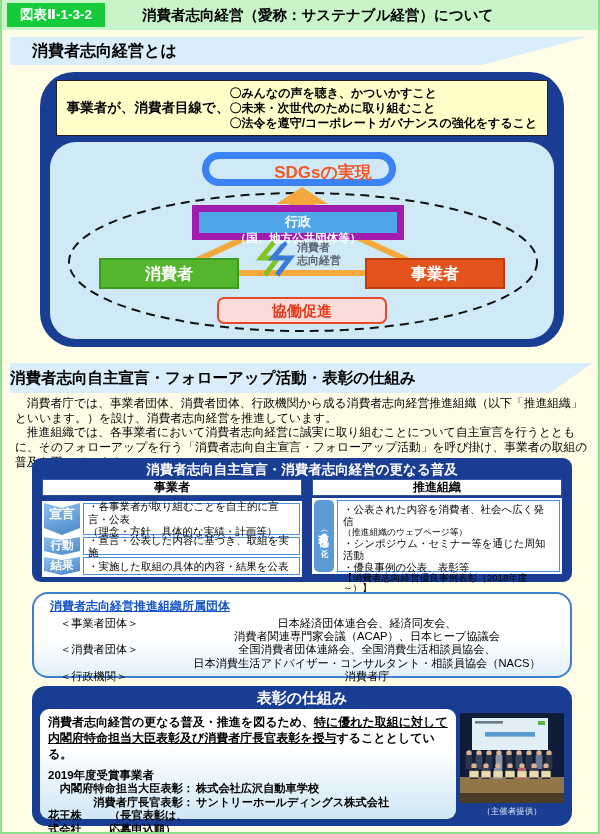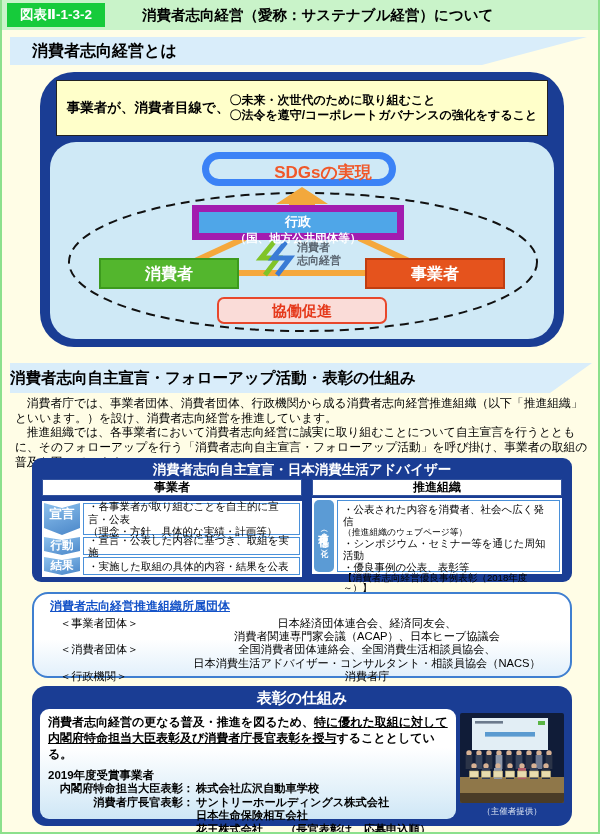--- a/index.html
+++ b/index.html
@@ -112,20 +112,21 @@
     <span class="hdr-badge">図表Ⅱ-1-3-2</span>
     <span class="hdr-title">消費者志向経営（愛称：サステナブル経営）について</span>
   </div>
 
   <div class="banner banner1">消費者志向経営とは</div>
 
   <div class="box1">
     <div class="ybox">
       <span class="ylead">事業者が、消費者目線で、</span>
       <div class="ypoints">
+        <div>〇みんなの声を聴き、かついかすこと</div>
         <div>〇未来・次世代のために取り組むこと</div>
         <div>〇法令を遵守/コーポレートガバナンスの強化をすること</div>
       </div>
     </div>
 
     <div class="panel1">
       <svg class="diag" width="504" height="197" viewBox="0 0 504 197">
         <ellipse cx="253" cy="120" rx="234" ry="69" fill="none" stroke="#111" stroke-width="2" stroke-dasharray="9 6"></ellipse>
         <line x1="195" y1="96" x2="130" y2="126" stroke="#f5a83c" stroke-width="6"></line>
         <line x1="309" y1="96" x2="374" y2="126" stroke="#f5a83c" stroke-width="6"></line>
@@ -147,21 +148,21 @@
     </div>
   </div>
 
   <div class="banner banner2">消費者志向自主宣言・フォローアップ活動・表彰の仕組み</div>
   <div class="intro">
     <p>　消費者庁では、事業者団体、消費者団体、行政機関から成る消費者志向経営推進組織（以下「推進組織」といいます。）を設け、消費者志向経営を推進しています。</p>
     <p>　推進組織では、各事業者において消費者志向経営に誠実に取り組むことについて自主宣言を行うとともに、そのフォローアップを行う「消費者志向自主宣言・フォローアップ活動」を呼び掛け、事業者の取組の普及を図っています。</p>
   </div>
 
   <div class="flowbox">
-    <div class="flow-title">消費者志向自主宣言・日本消費生活アドバイザー</div>
+    <div class="flow-title">消費者志向自主宣言・消費者志向経営の更なる普及</div>
     <div class="colhdr left">事業者</div>
     <div class="colhdr right">推進組織</div>
 
     <div class="rows-panel">
       <div class="frow" style="height:32px">
         <div class="chev"><span>宣言</span></div>
         <div class="fcontent">・各事業者が取り組むことを自主的に宣言・公表
 （理念・方針、具体的な実績・計画等）</div>
       </div>
       <div class="frow" style="height:18px">
@@ -213,21 +214,20 @@
     <div class="award-title">表彰の仕組み</div>
     <div class="award-inner">
       <p class="lead"><span>消費者志向経営の更なる普及・推進を図るため、</span><span class="ul">特に優れた取組に対して内閣府特命担当大臣表彰及び消費者庁長官表彰を授与</span><span>することとしている。</span></p>
       <div class="year">2019年度受賞事業者</div>
       <div class="award-grid">
         <span class="alabel">内閣府特命担当大臣表彰：</span>
         <span>株式会社広沢自動車学校</span>
         <span class="alabel">消費者庁長官表彰：</span>
         <span>サントリーホールディングス株式会社</span>
         <span class="alabel"></span>
-        <span>日本生命保険相互会社</span>
         <span class="alabel"></span>
         <span class="award-note-row">
           <span>花王株式会社</span>
           <span class="award-note">（長官表彰は、応募申込順）</span>
         </span>
       </div>
     </div>
 
     <div class="photo">
       <svg width="104" height="90" viewBox="0 0 104 90">

